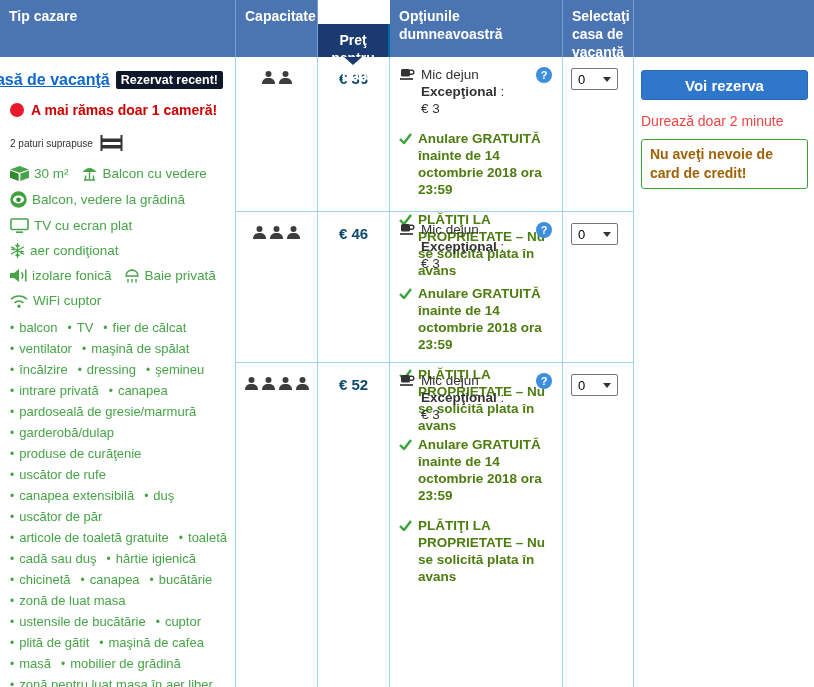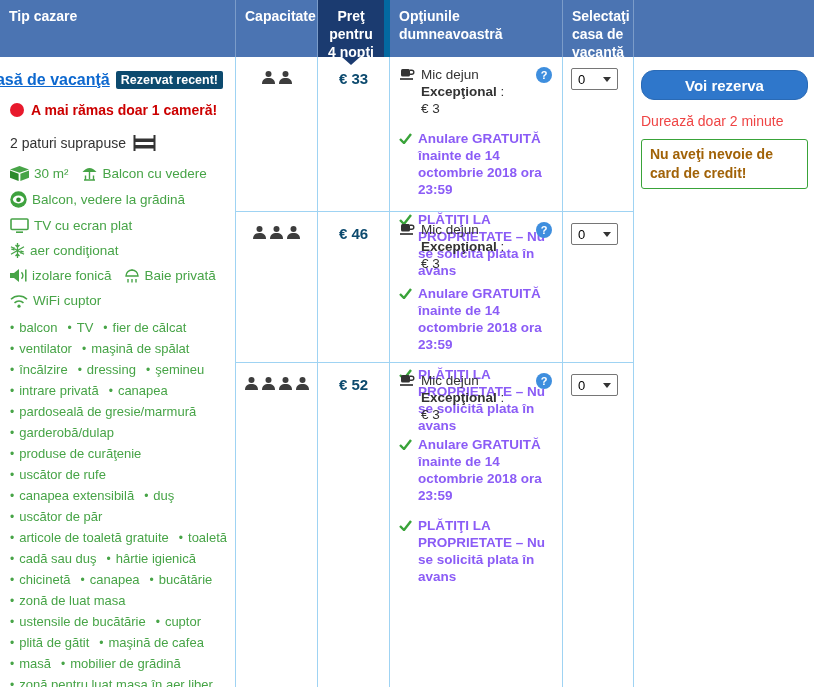--- a/index.html
+++ b/index.html
@@ -6,75 +6,75 @@
   body { font-family:"Liberation Sans", sans-serif; background:#fff; }
   #app { width:814px; height:687px; display:grid;
          grid-template-columns:236px 82px 72px 173px 71px 180px;
          grid-template-rows:57px 154px 151px 1fr;
          background:#fff; overflow:hidden; }
 
   
   .hc { background:#4b74b2; color:#fff; font-weight:bold; font-size:14px;
         line-height:18px; padding:7px 9px; border-right:1px solid #7b9cc9; }
   .hc.last { border-right:none; }
-  .hc.dark { background:#1b3b70; text-align:center; position:relative; border-right:6px solid #0369a1; }
+  .hc.dark { background:#1b3b70; text-align:center; position:relative; border-right:2px solid #0369a1;margin-top:24px; }
   .hc.dark .notch { position:absolute; left:50%; bottom:-8px; margin-left:-9px;
         width:0; height:0; border:9px solid transparent; border-top:8px solid #1b3b70; border-bottom:none; z-index:3; }
 
   
   .bc { border-right:1px solid #9fd3f3; }
   .bt { border-top:1px solid #9fd3f3; }
   .roomcell { grid-area:2/1/5/2; padding:12px 12px 0 10px; }
   .side { grid-area:2/6/5/7; padding:13px 6px 0 7px; }
 
   .h1{grid-area:1/1} .h2{grid-area:1/2} .h3{grid-area:1/3} .h4{grid-area:1/4} .h5{grid-area:1/5} .h6{grid-area:1/6}
   .r1c2{grid-area:2/2} .r1c3{grid-area:2/3} .r1c4{grid-area:2/4} .r1c5{grid-area:2/5}
   .r2c2{grid-area:3/2} .r2c3{grid-area:3/3} .r2c4{grid-area:3/4} .r2c5{grid-area:3/5}
   .r3c2{grid-area:4/2} .r3c3{grid-area:4/3} .r3c4{grid-area:4/4} .r3c5{grid-area:4/5}
 
   
   .titlerow { display:flex; align-items:center; gap:6px; margin-top:2px;justify-content:flex-end; }
   .tri { width:0; height:0; border-left:7px solid #e8901a; border-top:5px solid transparent; border-bottom:5px solid transparent; }
   .roomlink { color:#0d68cf; font-weight:bold; font-size:16px; text-decoration:underline; cursor:pointer; white-space:nowrap; }
-  .badge { background:#0c4a6e; color:#fff; font-weight:bold; font-size:12.5px; padding:2px 5px; border-radius:2px; white-space:nowrap; }
+  .badge { background:#0f172a; color:#fff; font-weight:bold; font-size:12.5px; padding:2px 5px; border-radius:2px; white-space:nowrap; }
   .urgency { display:flex; align-items:center; gap:7px; margin-top:13px; }
   .reddot { width:14px; height:14px; border-radius:50%; background:#e8192c; flex:none; }
   .urgency b { color:#cc0000; font-size:14px; }
-  .beds { display:flex; align-items:center; gap:7px; margin-top:17px; font-size:14px; color:#333; }
+  .beds { display:flex; align-items:center; gap:7px; margin-top:17px; font-size:10px; color:#333; }
   .features { margin-top:15px; display:flex; flex-wrap:wrap; column-gap:12px; row-gap:10px;
               color:#47a447; font-size:13.5px; width:218px; }
   .feature { display:inline-flex; align-items:center; gap:5px; }
   .amenities { margin-top:13px; display:flex; flex-wrap:wrap; column-gap:10px; row-gap:7px;
                color:#47a447; font-size:13px; width:218px; line-height:14px; }
   .am { display:inline-flex; gap:5px; align-items:baseline; }
   .dot::before { content:"•"; font-size:12px; }
 
   
   .capcell { text-align:center; padding-top:13px; }
   .capcell svg { margin:0 1px; }
   .pricecell { text-align:center; padding-top:13px; color:#0c4a6e; font-weight:bold; font-size:15px; }
 
   
   .optcell { padding:9px 8px 0 9px; font-size:13.5px; color:#333; }
   .bf { display:flex; gap:6px; position:relative; padding-right:24px; line-height:17px;justify-content:flex-end; }
   .bf svg { flex:none; margin-top:1px; }
   .qicon { position:absolute; right:2px; top:1px; width:16px; height:16px; border-radius:50%; background:#3e8ede;
            color:#fff; font-size:11px; font-weight:bold; text-align:center; line-height:16px; cursor:pointer; }
   .qicon::after { content:"?"; }
-  .chk { display:flex; gap:6px; margin-top:13px; color:#8b5cf6; font-weight:bold; line-height:17px; width:160px; }
+  .chk { display:flex; gap:6px; margin-top:13px; color:#4d7c0f; font-weight:bold; line-height:17px; width:160px; }
   .chk svg { flex:none; margin-top:3px; }
 
   
   .selcell { padding:11px 0 0 8px; }
   .select { width:47px; height:22px; border:1px solid #767676; border-radius:2px; background:#fff;
             display:flex; align-items:center; justify-content:space-between; padding:0 6px; font-size:13px; color:#000; cursor:pointer; }
   .selcaret { width:0; height:0; border:4px solid transparent; border-top:5px solid #333; border-bottom:none; }
 
   
-  .cta { display:block; width:167px; height:30px; background:#2f77cb; border:1px solid #2a6ab5; border-radius:13px;
+  .cta { display:block; width:167px; height:30px; background:#2f77cb; border:1px solid #2a6ab5; border-radius:3px;
          color:#fff; font-weight:bold; font-size:15px; font-family:"Liberation Sans",sans-serif; cursor:pointer; }
   .duration { margin-top:13px; font-size:14px; color:#ef4444; }
   .nocard { margin-top:10px; width:167px; border:1px solid #39a339; border-radius:3px; padding:5px 8px;
             color:#a16207; font-weight:bold; font-size:14px; line-height:19px; }
 </style>
 </head>
 <body>
 
 <div id="app">
 

